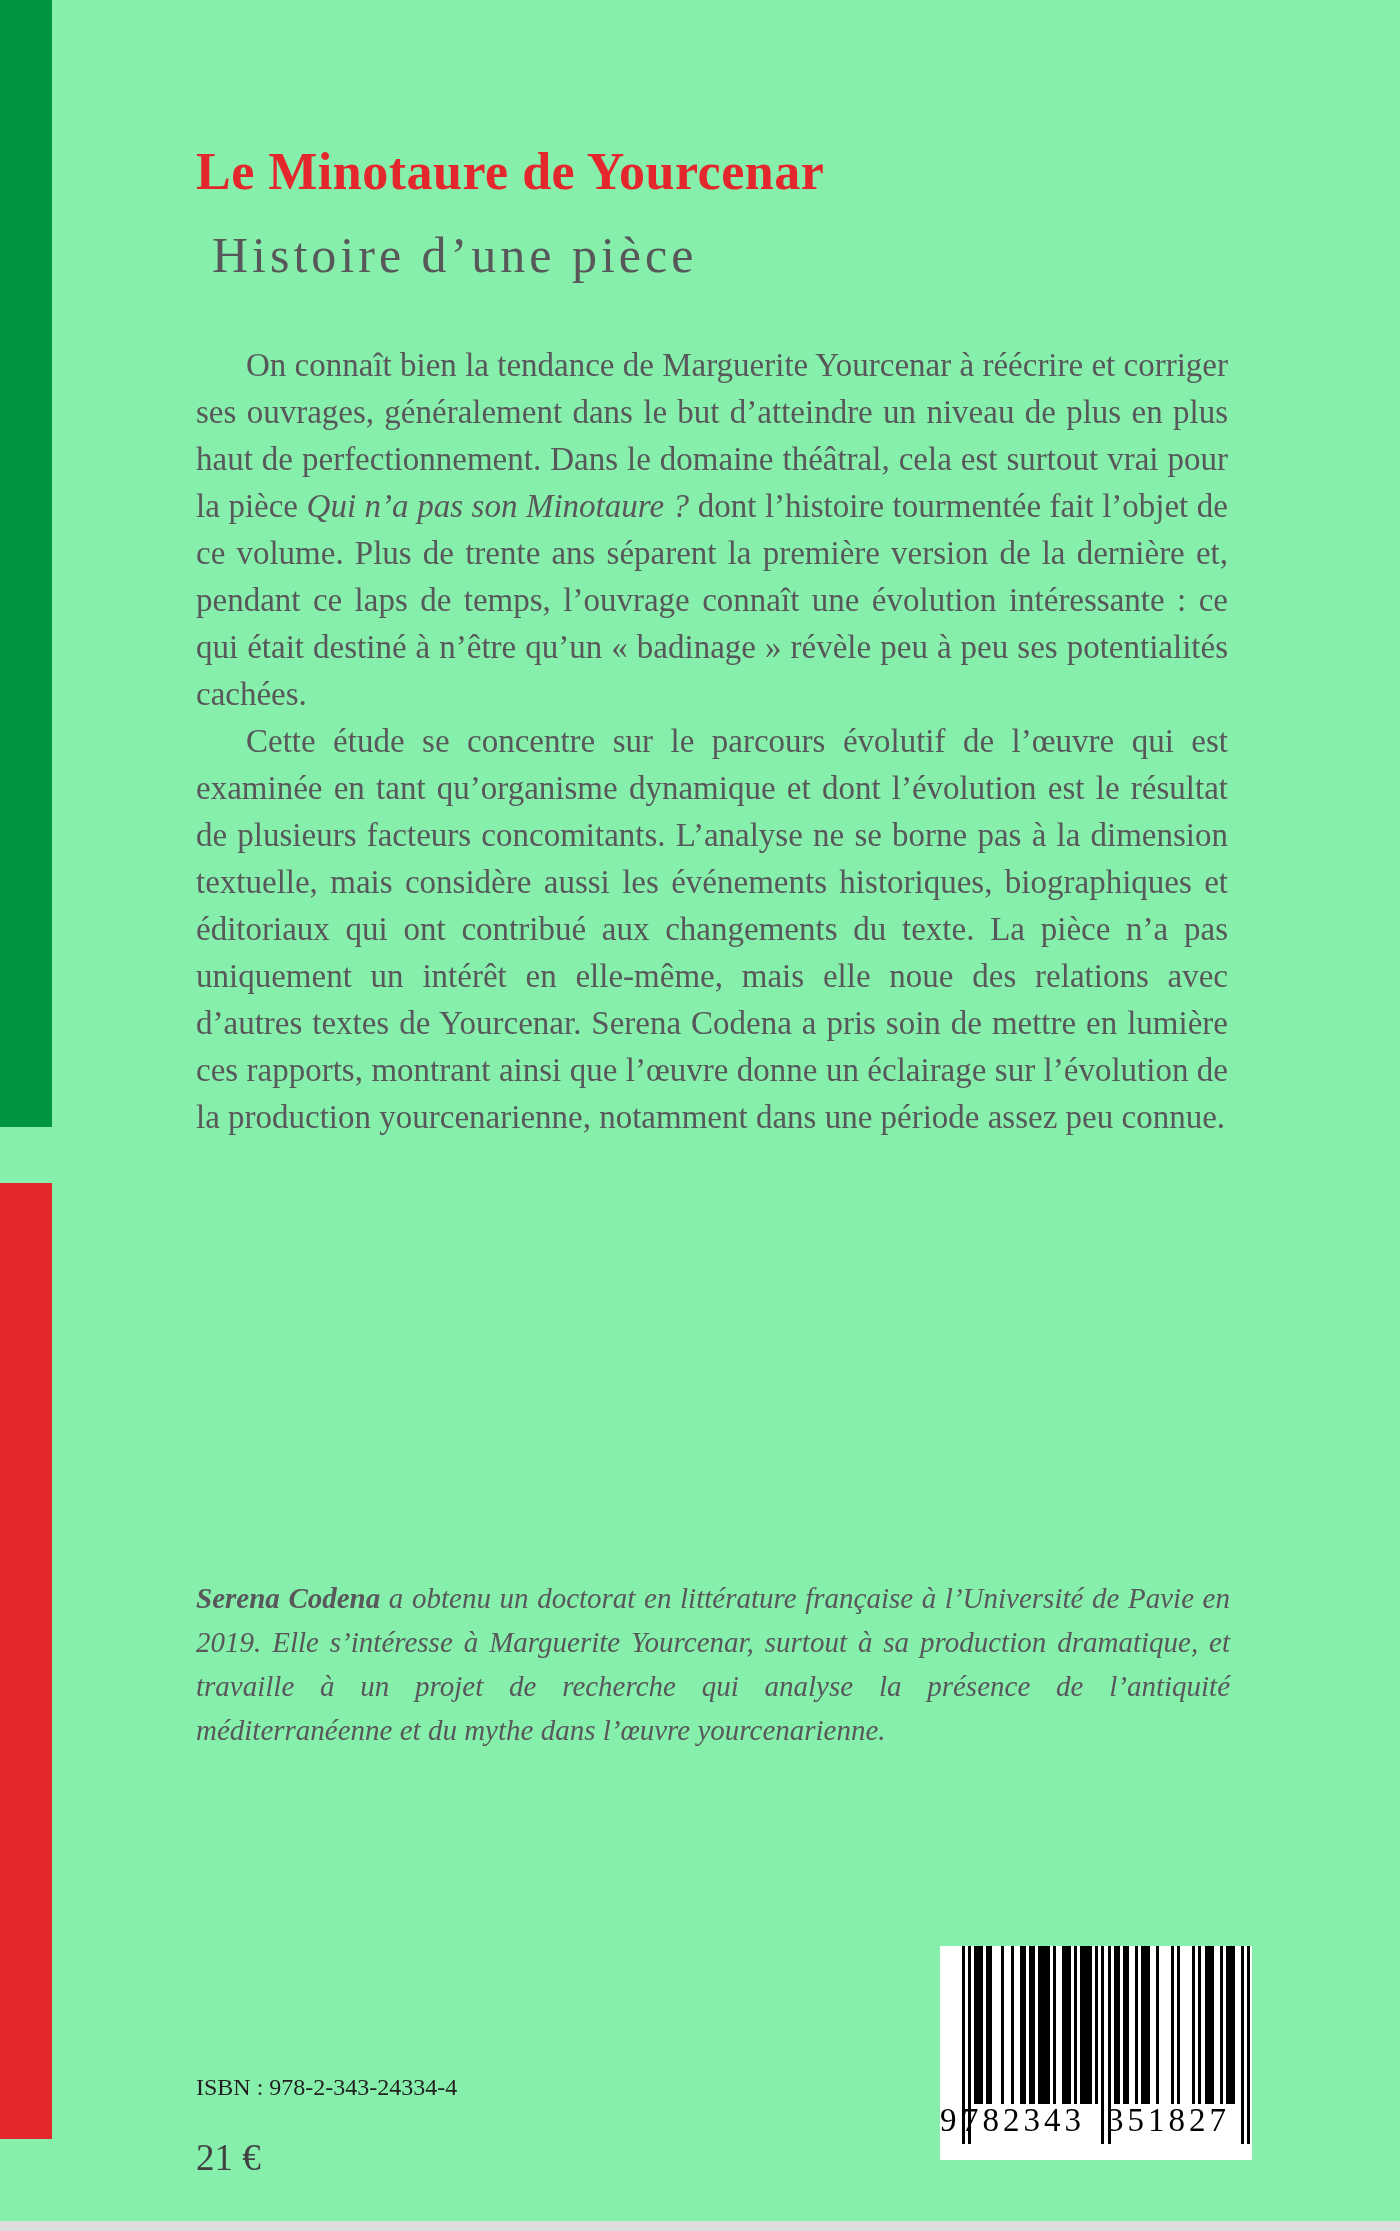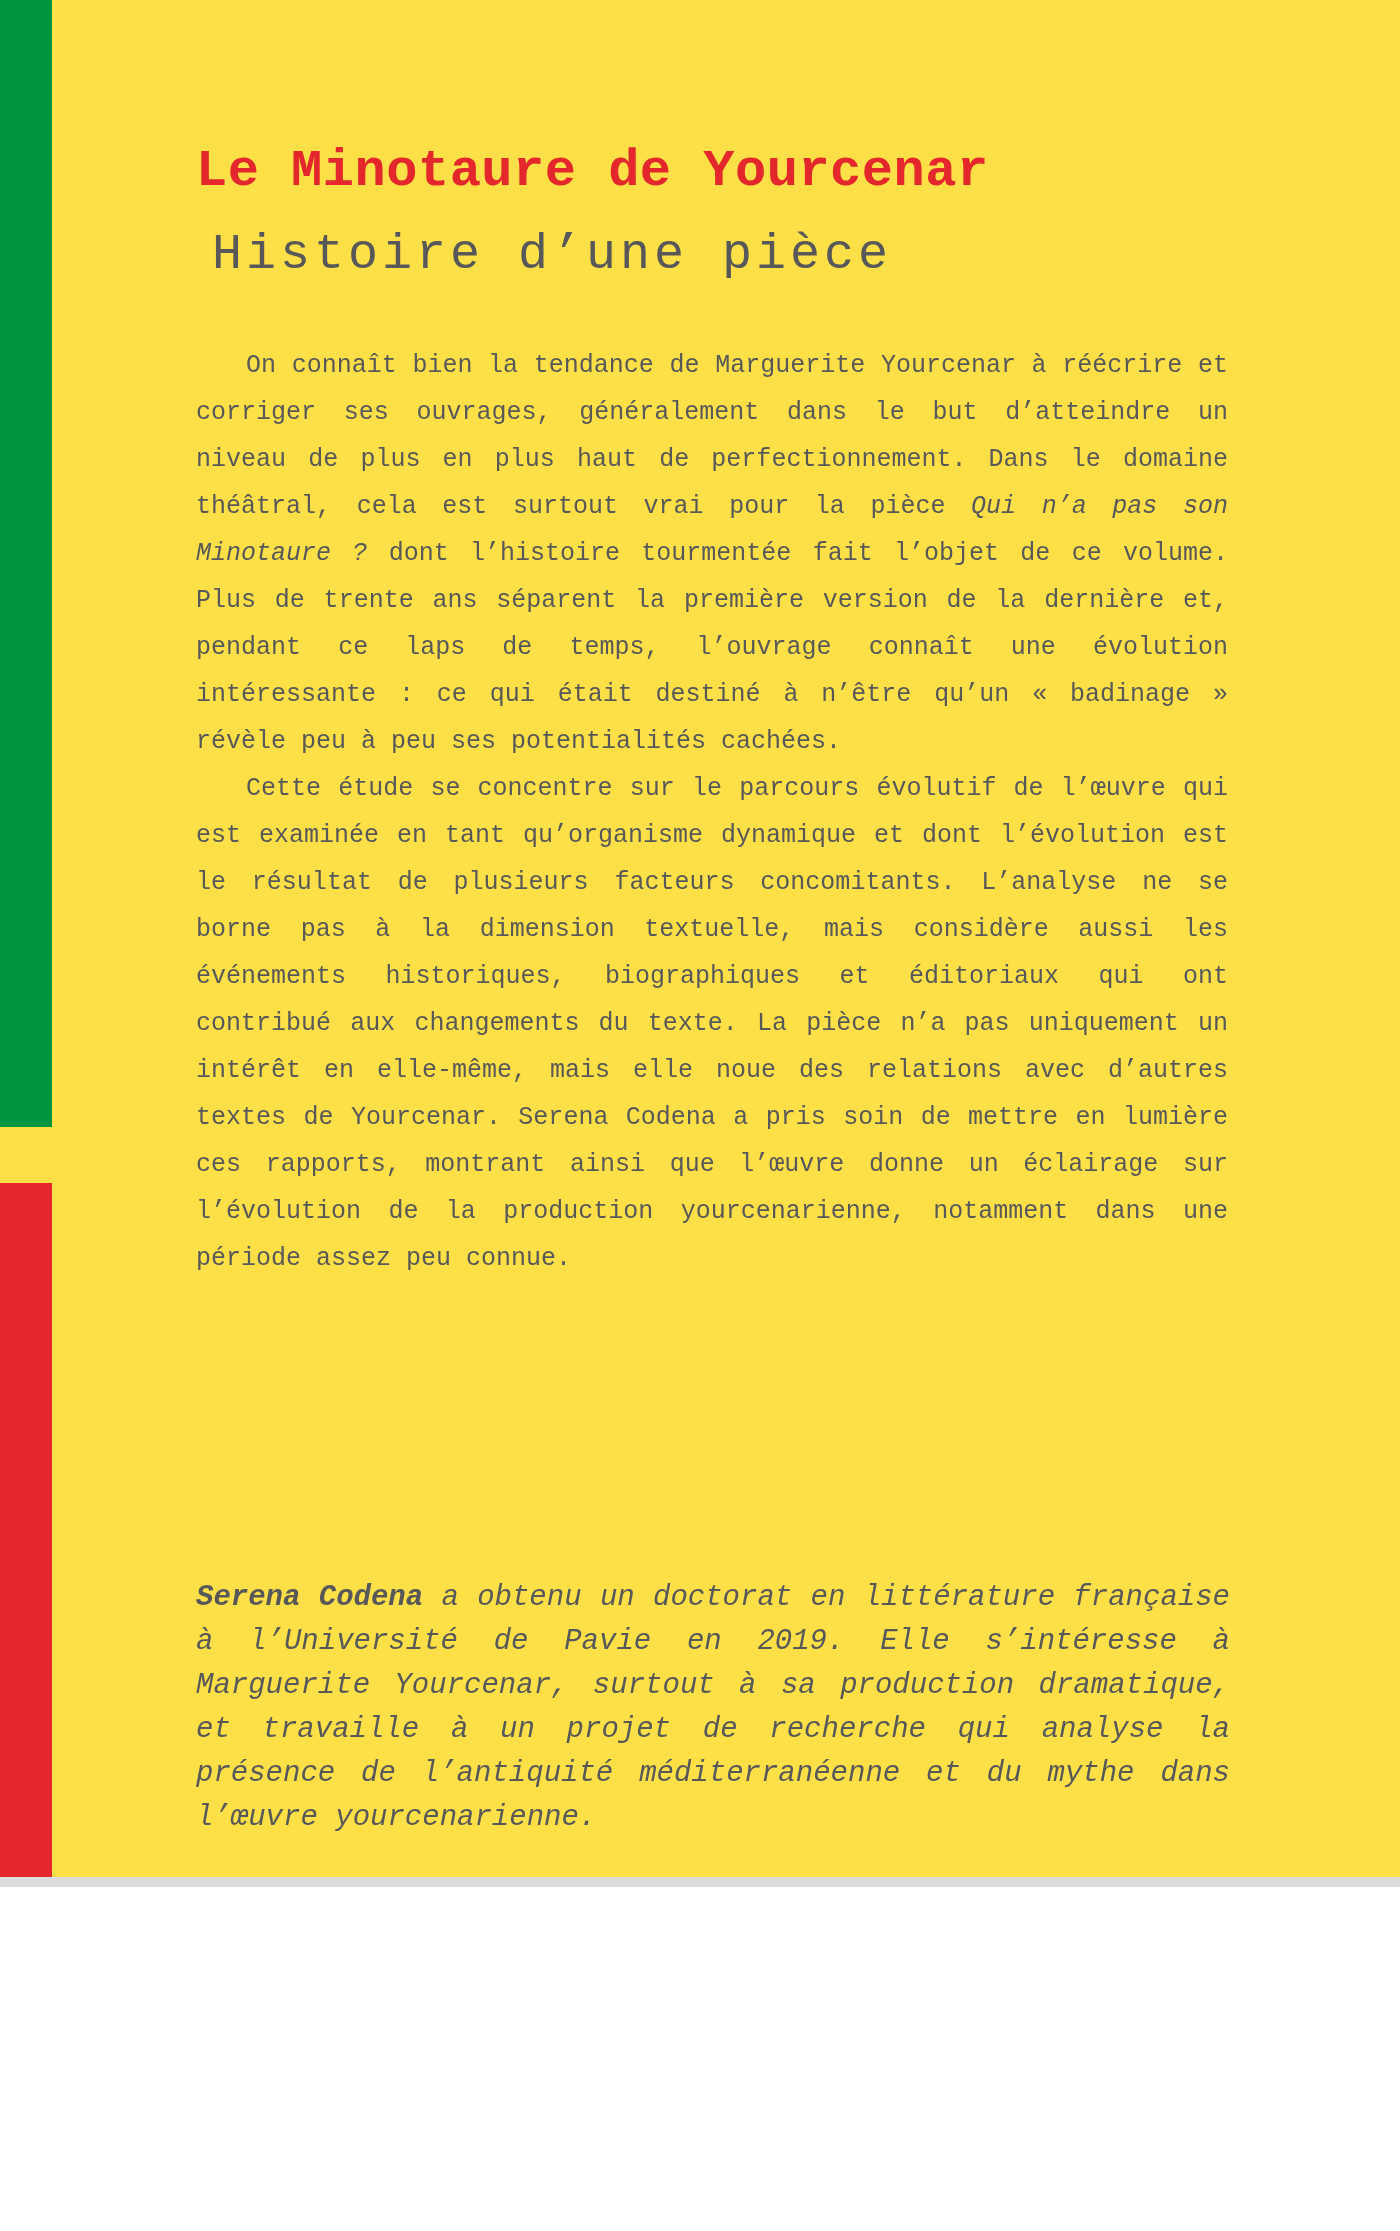--- a/index.html
+++ b/index.html
@@ -3,23 +3,23 @@
 <meta charset="utf-8">
 <style>
   html, body {
     margin: 0;
     padding: 0;
     background: #ffffff;
   }
   .page {
     position: relative;
     width: 1400px;
-    height: 1887px;
-    background: #fde047;
-    font-family: Liberation Mono, monospace;
+    height: 2231px;
+    background: #86efac;
+    font-family: Liberation Serif, serif;
     overflow: hidden;
   }
   .stripe {
     position: absolute;
     left: 0;
     width: 52px;
   }
   .stripe.green {
     top: 0;
     height: 1127px;
@@ -47,21 +47,21 @@
     font-size: 50px;
     font-weight: 400;
     letter-spacing: 4px;
     color: var(--body-gray, #58585a);
   }
   .blurb {
     position: absolute;
     left: 196px;
     top: 342px;
     width: 1032px;
-    font-size: 25px;
+    font-size: 33px;
     line-height: 47px;
     color: var(--body-gray, #58585a);
     text-align: justify;
   }
   .blurb p {
     margin: 0;
     text-indent: 50px;
   }
   .italic { font-style: italic; }
   .bio {

